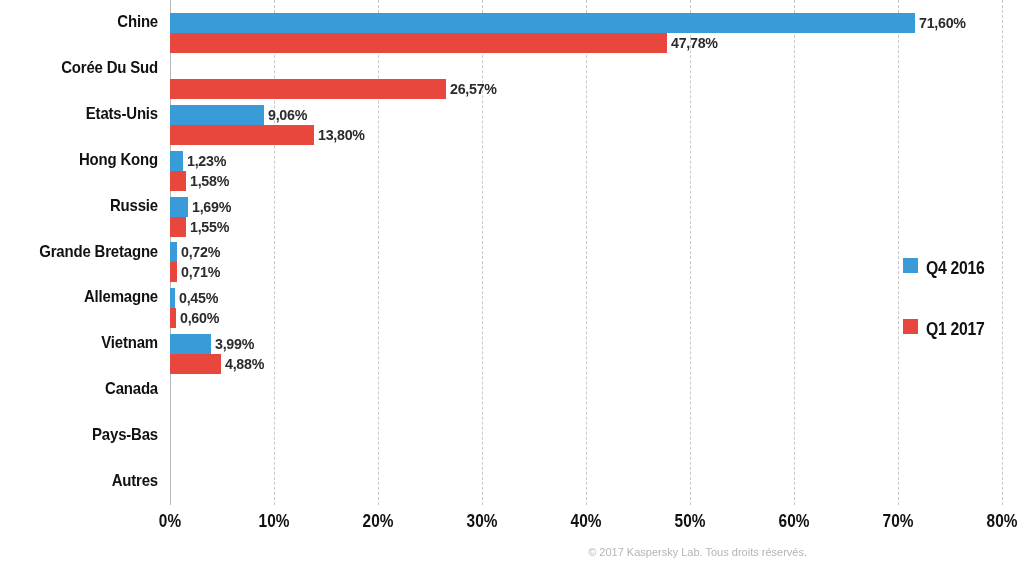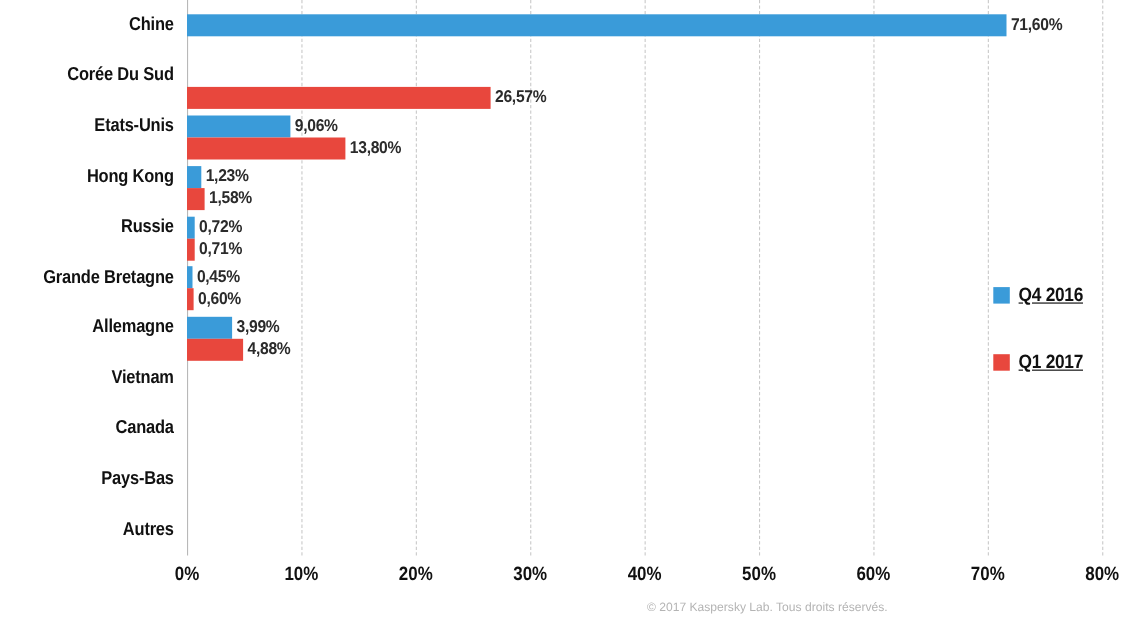--- a/index.html
+++ b/index.html
@@ -106,24 +106,23 @@
   }
 
   
   .legend{
     position:absolute;
     left:903px; top:258px;
     width:110px;
   }
   .legend-item{
     display:flex;
-    align-items:center;
+    align-items:flex-start;
     height:20px;
     margin-bottom:41px;
-    text-decoration:underline;
   }
   .legend-swatch{
     width:15px;height:15px;
     flex:0 0 auto;
   }
   .legend-text{
     margin-left:8px;
     font-family:"Liberation Sans", sans-serif;
     font-weight:bold;
     font-size:17.5px;
@@ -175,20 +174,24 @@
         <div class="gridline" style="left: 624px;"></div>
         <div class="gridline" style="left: 728px;"></div>
         <div class="gridline" style="left: 832px;"></div>
       </div>
     <div class="rows">
         <div class="row">
           <div class="bar-wrap s0">
             <span class="bar" title="Chine — Q4 2016: 71,60%" style="width: 744.64px; background: rgb(58, 155, 217);"></span>
             <span class="bar-label">71,60%</span>
           </div>
+          <div class="bar-wrap s1">
+            <span class="bar" title="Chine — Q1 2017: 47,78%" style="width: 496.912px; background: rgb(232, 71, 61);"></span>
+            <span class="bar-label">47,78%</span>
+          </div>
         </div>
         <div class="row">
           <div class="bar-wrap s1">
             <span class="bar" title="Corée Du Sud — Q1 2017: 26,57%" style="width: 276.328px; background: rgb(232, 71, 61);"></span>
             <span class="bar-label">26,57%</span>
           </div>
         </div>
         <div class="row">
           <div class="bar-wrap s0">
             <span class="bar" title="Etats-Unis — Q4 2016: 9,06%" style="width: 94.224px; background: rgb(58, 155, 217);"></span>
@@ -200,20 +203,30 @@
           </div>
         </div>
         <div class="row">
           <div class="bar-wrap s0">
             <span class="bar" title="Hong Kong — Q4 2016: 1,23%" style="width: 12.792px; background: rgb(58, 155, 217);"></span>
             <span class="bar-label">1,23%</span>
           </div>
           <div class="bar-wrap s1">
             <span class="bar" title="Hong Kong — Q1 2017: 1,58%" style="width: 16.432px; background: rgb(232, 71, 61);"></span>
             <span class="bar-label">1,58%</span>
+          </div>
+        </div>
+        <div class="row">
+          <div class="bar-wrap s0">
+            <span class="bar" title="Russie — Q4 2016: 1,69%" style="width: 17.576px; background: rgb(58, 155, 217);"></span>
+            <span class="bar-label">1,69%</span>
+          </div>
+          <div class="bar-wrap s1">
+            <span class="bar" title="Russie — Q1 2017: 1,55%" style="width: 16.12px; background: rgb(232, 71, 61);"></span>
+            <span class="bar-label">1,55%</span>
           </div>
         </div>
         <div class="row">
           <div class="bar-wrap s0">
             <span class="bar" title="Vietnam — Q4 2016: 0,72%" style="width: 7.488px; background: rgb(58, 155, 217);"></span>
             <span class="bar-label">0,72%</span>
           </div>
           <div class="bar-wrap s1">
             <span class="bar" title="Vietnam — Q1 2017: 0,71%" style="width: 7.384px; background: rgb(232, 71, 61);"></span>
             <span class="bar-label">0,71%</span>

